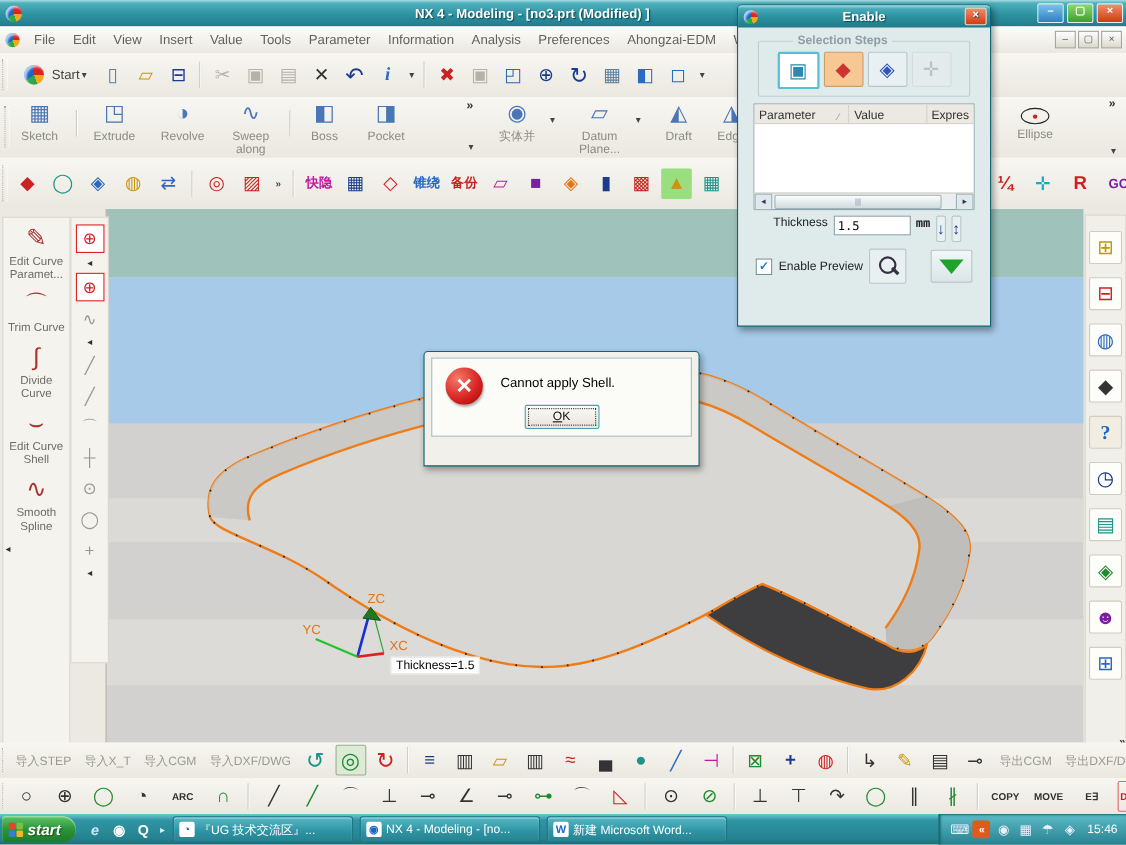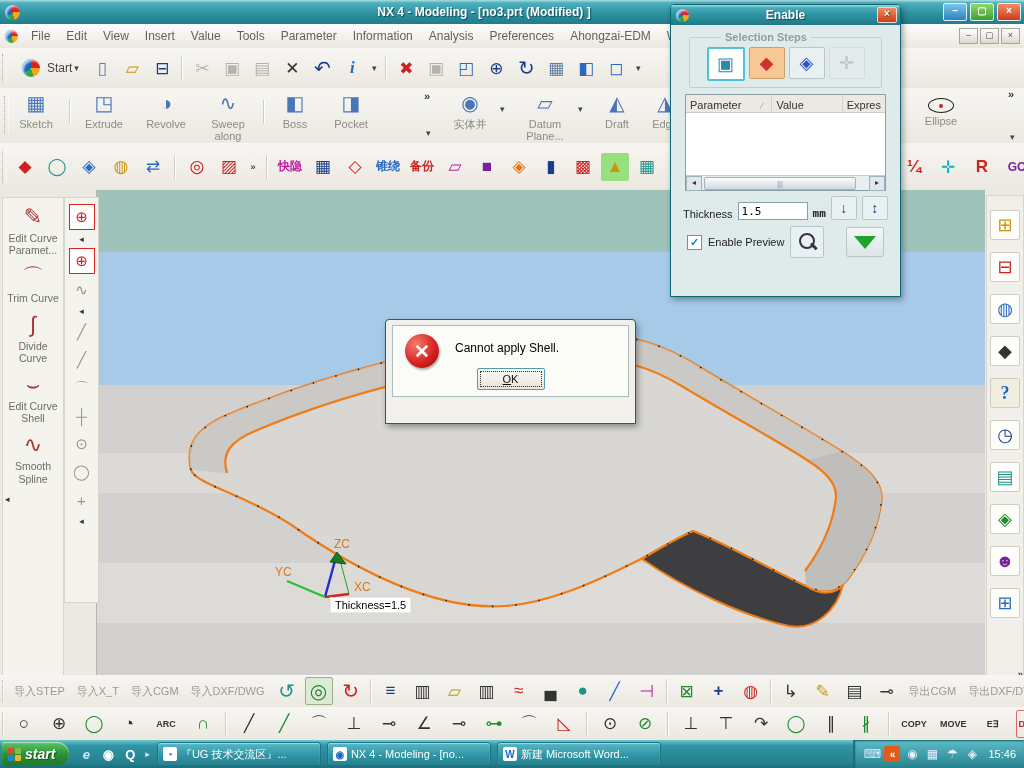--- a/index.html
+++ b/index.html
@@ -63,21 +63,21 @@
   .ellipse-shape i{position:absolute;left:50%;top:50%;width:4px;height:4px;margin:-2px;border-radius:50%;background:#c22}
 
   
   #main{left:0;top:190px;width:1024px;height:485px;background:#ece9e3}
   #viewport{left:96px;top:0;width:888px;height:485px;border-left:1px solid #b8b5ab;overflow:hidden;background:#d2d1cf}
   .band{left:0;width:888px}
   #band-horizon{top:0;height:62px;background:#9fc3ba}
   #band-sky{top:62px;height:133px;background:#a7cae9}
   #band-l1{top:263px;height:40px;background:#dbdad7}
   #band-l2{top:373px;height:60px;background:#dcdbd8}
-  #thick-tag{left:233px;top:407px;background:#fff;color:#000;font-size:11px;padding:1px 4px;border:1px solid #e8e8e8}
+  #thick-tag{left:258px;top:407px;background:#fff;color:#000;font-size:11px;padding:1px 4px;border:1px solid #e8e8e8}
 
   
   #left-palette{left:2px;top:7px;width:60px;height:514px;background:#f4f3ee;border:1px solid #d8d5cb;padding-top:4px}
   .pal-item{text-align:center;margin-bottom:6px}
   .pal-ic{font-size:22px;color:#a33;height:30px;line-height:30px}
   .pal-lb{font-size:10.5px;color:#6d6d66;line-height:1.15;padding:0 1px}
   .flyout{font-size:9px;color:#333;margin:2px}
   
   #snap-bar{left:64px;top:7px;width:33px;height:400px;background:#f4f3ee;border:1px solid #d8d5cb;
     display:flex;flex-direction:column;align-items:center;padding-top:4px}
@@ -145,21 +145,21 @@
   .step.off{color:#b9c2c4;border-color:#d5dcdd;background:#e4ebec}
   #param-table{margin:2px 6px;background:#fff;border:1px solid #8aa0a8}
   #param-head{display:flex;height:17px;background:#ece9e2;border-bottom:1px solid #cfccc2;font-size:11px;color:#333}
   #param-head .col{border-right:1px solid #d5d2c8;padding:1px 4px;display:flex;align-items:flex-end;gap:20px}
   #param-body{height:62px;background:#fff}
   #hscroll{display:flex;height:14px;border-top:1px solid #cfccc2;background:#e9eef0;align-items:center}
   .sbtn{width:14px;height:13px;background:#dfe8ea;border:1px solid #9fb4ba;font-size:8px;line-height:11px;text-align:center;color:#335}
   #hthumb{width:150px;height:11px;margin-left:2px;background:linear-gradient(#fdfdfd,#cfdade);border:1px solid #9fb4ba;border-radius:2px;
     display:flex;align-items:center;justify-content:center;font-size:7px;color:#88a}
   #hscroll .rsbtn{margin-left:auto}
-  .thick-row{display:flex;align-items:flex-end;margin:5px 4px 2px;gap:5px}
+  .thick-row{display:flex;align-items:flex-start;margin:5px 24px 2px;gap:5px}
   .thick-row label{font-size:11px;color:#222}
   #thickness-input{width:62px;height:16px;border:1px solid #8aa0a8;background:#fff;font-family:"DejaVu Sans Mono",monospace;
     font-size:11px;padding:0 3px}
   .unit{font-size:11px;font-weight:bold;color:#222;font-family:"DejaVu Sans Mono",monospace}
   .sqbtn{width:24px;height:22px;background:#e9f0f1;border:1px solid #b9c6c9;border-radius:2px;
     display:flex;align-items:center;justify-content:center;font-size:14px;color:#1b3c8c;font-weight:bold}
   .prev-row{display:flex;align-items:center;margin:6px 8px;gap:6px}
   #chk{width:13px;height:13px;border:1px solid #7a8f96;background:#fff;color:#1a7fd4;font-size:11px;line-height:12px;
     text-align:center;font-weight:bold}
   .prev-row label{font-size:11px;color:#222}

